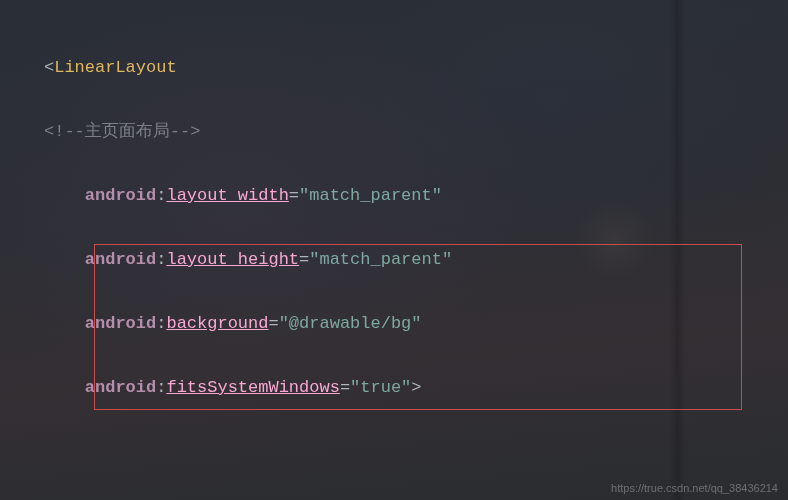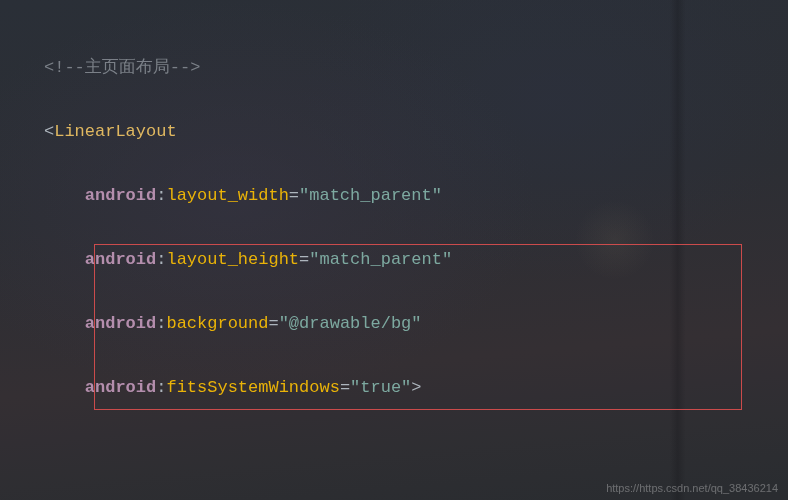--- a/index.html
+++ b/index.html
@@ -41,50 +41,50 @@
     left: 94px;
     top: 244px;
     width: 648px;
     height: 166px;
     pointer-events: none;
   }
   .c-comment { color: #7b8088; }
   .c-punct   { color: #adb5bd; }
   .c-tag     { color: #e0b860; }
   .c-ns      { color: #b48ead; font-weight: bold; }
-  .c-attr    { color: #eab308; }
+  .c-attr    { color: #f9a8d4; text-decoration: underline; }
   .c-eq      { color: #adb5bd; }
   .c-str     { color: #7da9a0; }
   .watermark {
     position: absolute;
     right: 10px;
     bottom: 6px;
     font-family: Arial, sans-serif;
     font-size: 11px;
     color: rgba(230,230,230,0.35);
   }
 </style>
 </head>
 <body>
 
 <div class="bg-overlay"></div>
 <div class="bg-detail"></div>
 
 <div class="code-container">
+<span class="line"><span class="c-punct">&lt;</span><span class="c-tag">LinearLayout</span></span>
 <span class="line"><span class="c-comment">&lt;!--</span><span class="c-comment">主页面布局</span><span class="c-comment">--&gt;</span></span>
-<span class="line"><span class="c-punct">&lt;</span><span class="c-tag">LinearLayout</span></span>
 <span class="line">    <span class="c-ns">android</span><span class="c-punct">:</span><span class="c-attr">layout_width</span><span class="c-eq">=</span><span class="c-str">"match_parent"</span></span>
 <span class="line">    <span class="c-ns">android</span><span class="c-punct">:</span><span class="c-attr">layout_height</span><span class="c-eq">=</span><span class="c-str">"match_parent"</span></span>
 <span class="line">    <span class="c-ns">android</span><span class="c-punct">:</span><span class="c-attr">background</span><span class="c-eq">=</span><span class="c-str">"@drawable/bg"</span></span>
 <span class="line">    <span class="c-ns">android</span><span class="c-punct">:</span><span class="c-attr">fitsSystemWindows</span><span class="c-eq">=</span><span class="c-str">"true"</span><span class="c-punct">&gt;</span></span>
 <span class="line"> </span>
 
 
 
 
 
 
 
 </div>
 
 <div class="highlight-box"></div>
 
-<div class="watermark">https://https.csdn.net/qq_38436214</div>
+<div class="watermark">https://true.csdn.net/qq_38436214</div>
 
 </body></html>

